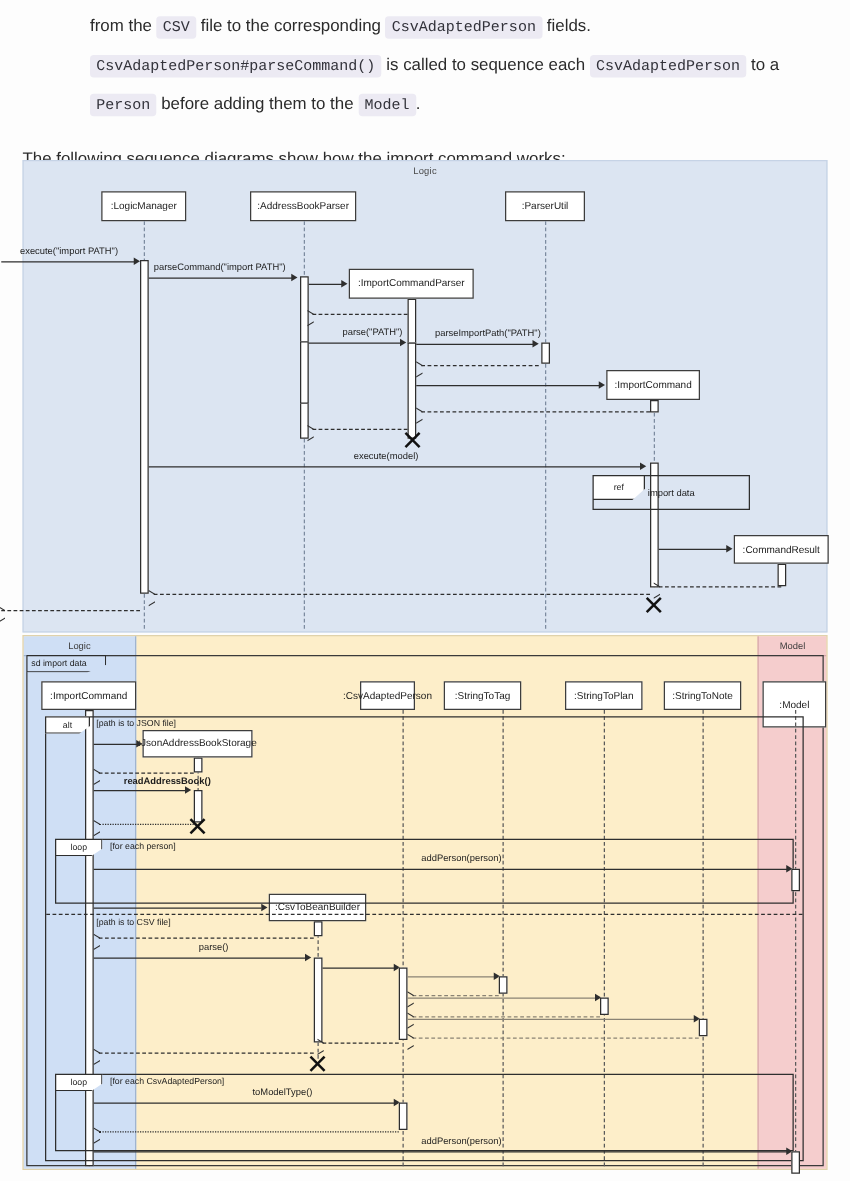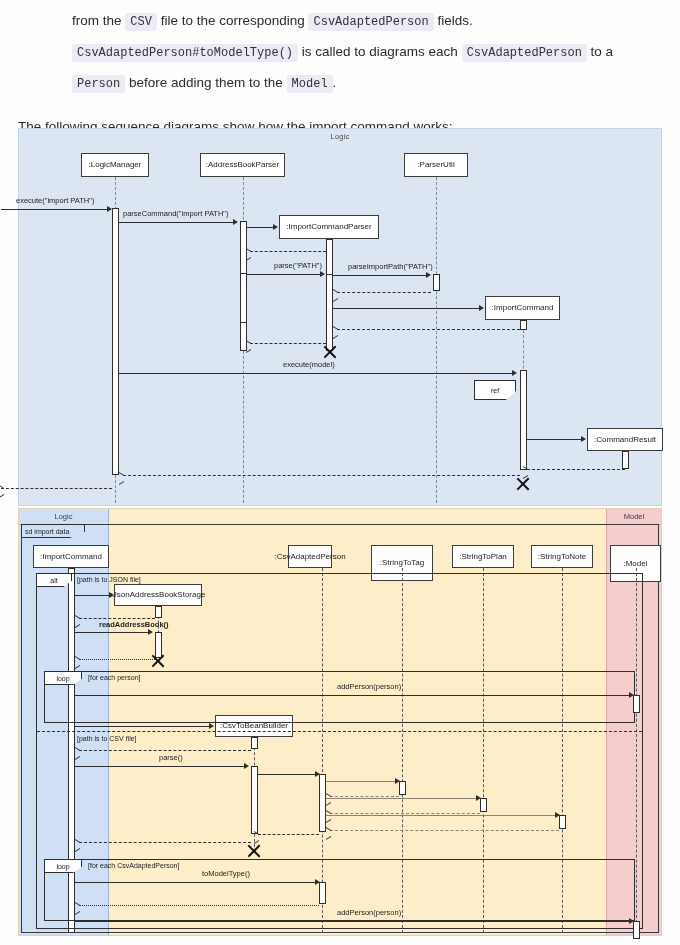--- a/index.html
+++ b/index.html
@@ -122,21 +122,21 @@
   .divider{position:absolute;height:0;border-top:1px dashed #2e2e2e;}
 </style>
 </head>
 <body>
 
 <div class="page">
 
   <div class="prose">
     <p class="para-indent">
       <span>from the </span><code class="inl">CSV</code><span> file to the corresponding </span><code class="inl">CsvAdaptedPerson</code><span> fields.</span><br>
-      <code class="inl">CsvAdaptedPerson#toModelType()</code><span> is called to diagrams each </span><code class="inl">CsvAdaptedPerson</code><span> to a</span><br>
+      <code class="inl">CsvAdaptedPerson#parseCommand()</code><span> is called to sequence each </span><code class="inl">CsvAdaptedPerson</code><span> to a</span><br>
       <code class="inl">Person</code><span> before adding them to the </span><code class="inl">Model</code><span>.</span>
     </p>
     <p class="para-plain" style="padding-top:18px;">The following sequence diagrams show how the import command works:</p>
   </div>
 
   <div class="diagram" id="diagram1">
 
     <div class="band-title" style="left:0;right:0;">Logic</div>
 
     <div class="lifebox" style="left:62px;top:24px;width:68px;height:24px;">:LogicManager</div>
@@ -196,20 +196,21 @@
 
     <div class="msg dash" style="left:231px;top:214px;width:76px;"></div>
     <div class="ah-l" style="left:227px;top:214px;"></div>
 
     <div class="destroy" style="left:302.5px;top:215px;"></div>
 
     <div class="mlabel" style="left:264px;top:232px;">execute(model)</div>
     <div class="msg" style="left:100px;top:244px;width:394px;"></div>
     <div class="ah-r" style="left:493px;top:240.8px;"></div>
 
+    <div class="refbody" style="left:455px;top:251px;width:126px;height:28px;">import data</div>
     <div class="fragtag tagtop" style="left:455px;top:251px;width:42px;height:20px;">ref</div>
 
     <div class="msg" style="left:508px;top:310px;width:55px;"></div>
     <div class="ah-r" style="left:562px;top:306.8px;"></div>
 
     <div class="msg dash" style="left:508px;top:340px;width:98px;"></div>
     <div class="ah-l" style="left:504px;top:340px;"></div>
 
     <div class="msg dash" style="left:104px;top:346px;width:397px;"></div>
     <div class="ah-l" style="left:100px;top:346px;"></div>
@@ -227,21 +228,21 @@
     </div>
     <div class="partition part-model" style="left:587px;right:0;">
       <div class="part-head">Model</div>
     </div>
 
     <div class="fragbox" style="left:2px;top:15px;right:2px;bottom:2px;border:1px solid #3a3a3a;"></div>
     <div class="fragtag tagtop" style="left:2px;top:15px;width:64px;height:14px;justify-content:flex-start;padding-left:3px;background:#cfdff5;">sd import data</div>
 
     <div class="lifebox" style="left:14px;top:36px;width:76px;height:23px;">:ImportCommand</div>
     <div class="lifebox" style="left:269px;top:36px;width:44px;height:23px;">:CsvAdaptedPerson</div>
-    <div class="lifebox" style="left:352px;top:36px;width:62px;height:36px;">:StringToTag</div>
+    <div class="lifebox" style="left:336px;top:36px;width:62px;height:23px;">:StringToTag</div>
     <div class="lifebox" style="left:433px;top:36px;width:62px;height:23px;">:StringToPlan</div>
     <div class="lifebox" style="left:512px;top:36px;width:62px;height:23px;">:StringToNote</div>
     <div class="lifebox" style="left:591px;top:36px;width:51px;height:37px;">:Model</div>
     <div class="lifebox" style="left:95px;top:75px;width:88px;height:22px;">:JsonAddressBookStorage</div>
     <div class="lifebox" style="left:196px;top:206px;width:78px;height:22px;">:CsvToBeanBuilder</div>
 
     <div class="lifeline dark" style="left:52px;top:59px;height:365px;"></div>
     <div class="lifeline dark" style="left:303px;top:59px;height:365px;"></div>
     <div class="lifeline dark" style="left:383px;top:59px;height:365px;"></div>
     <div class="lifeline dark" style="left:464px;top:59px;height:365px;"></div>

